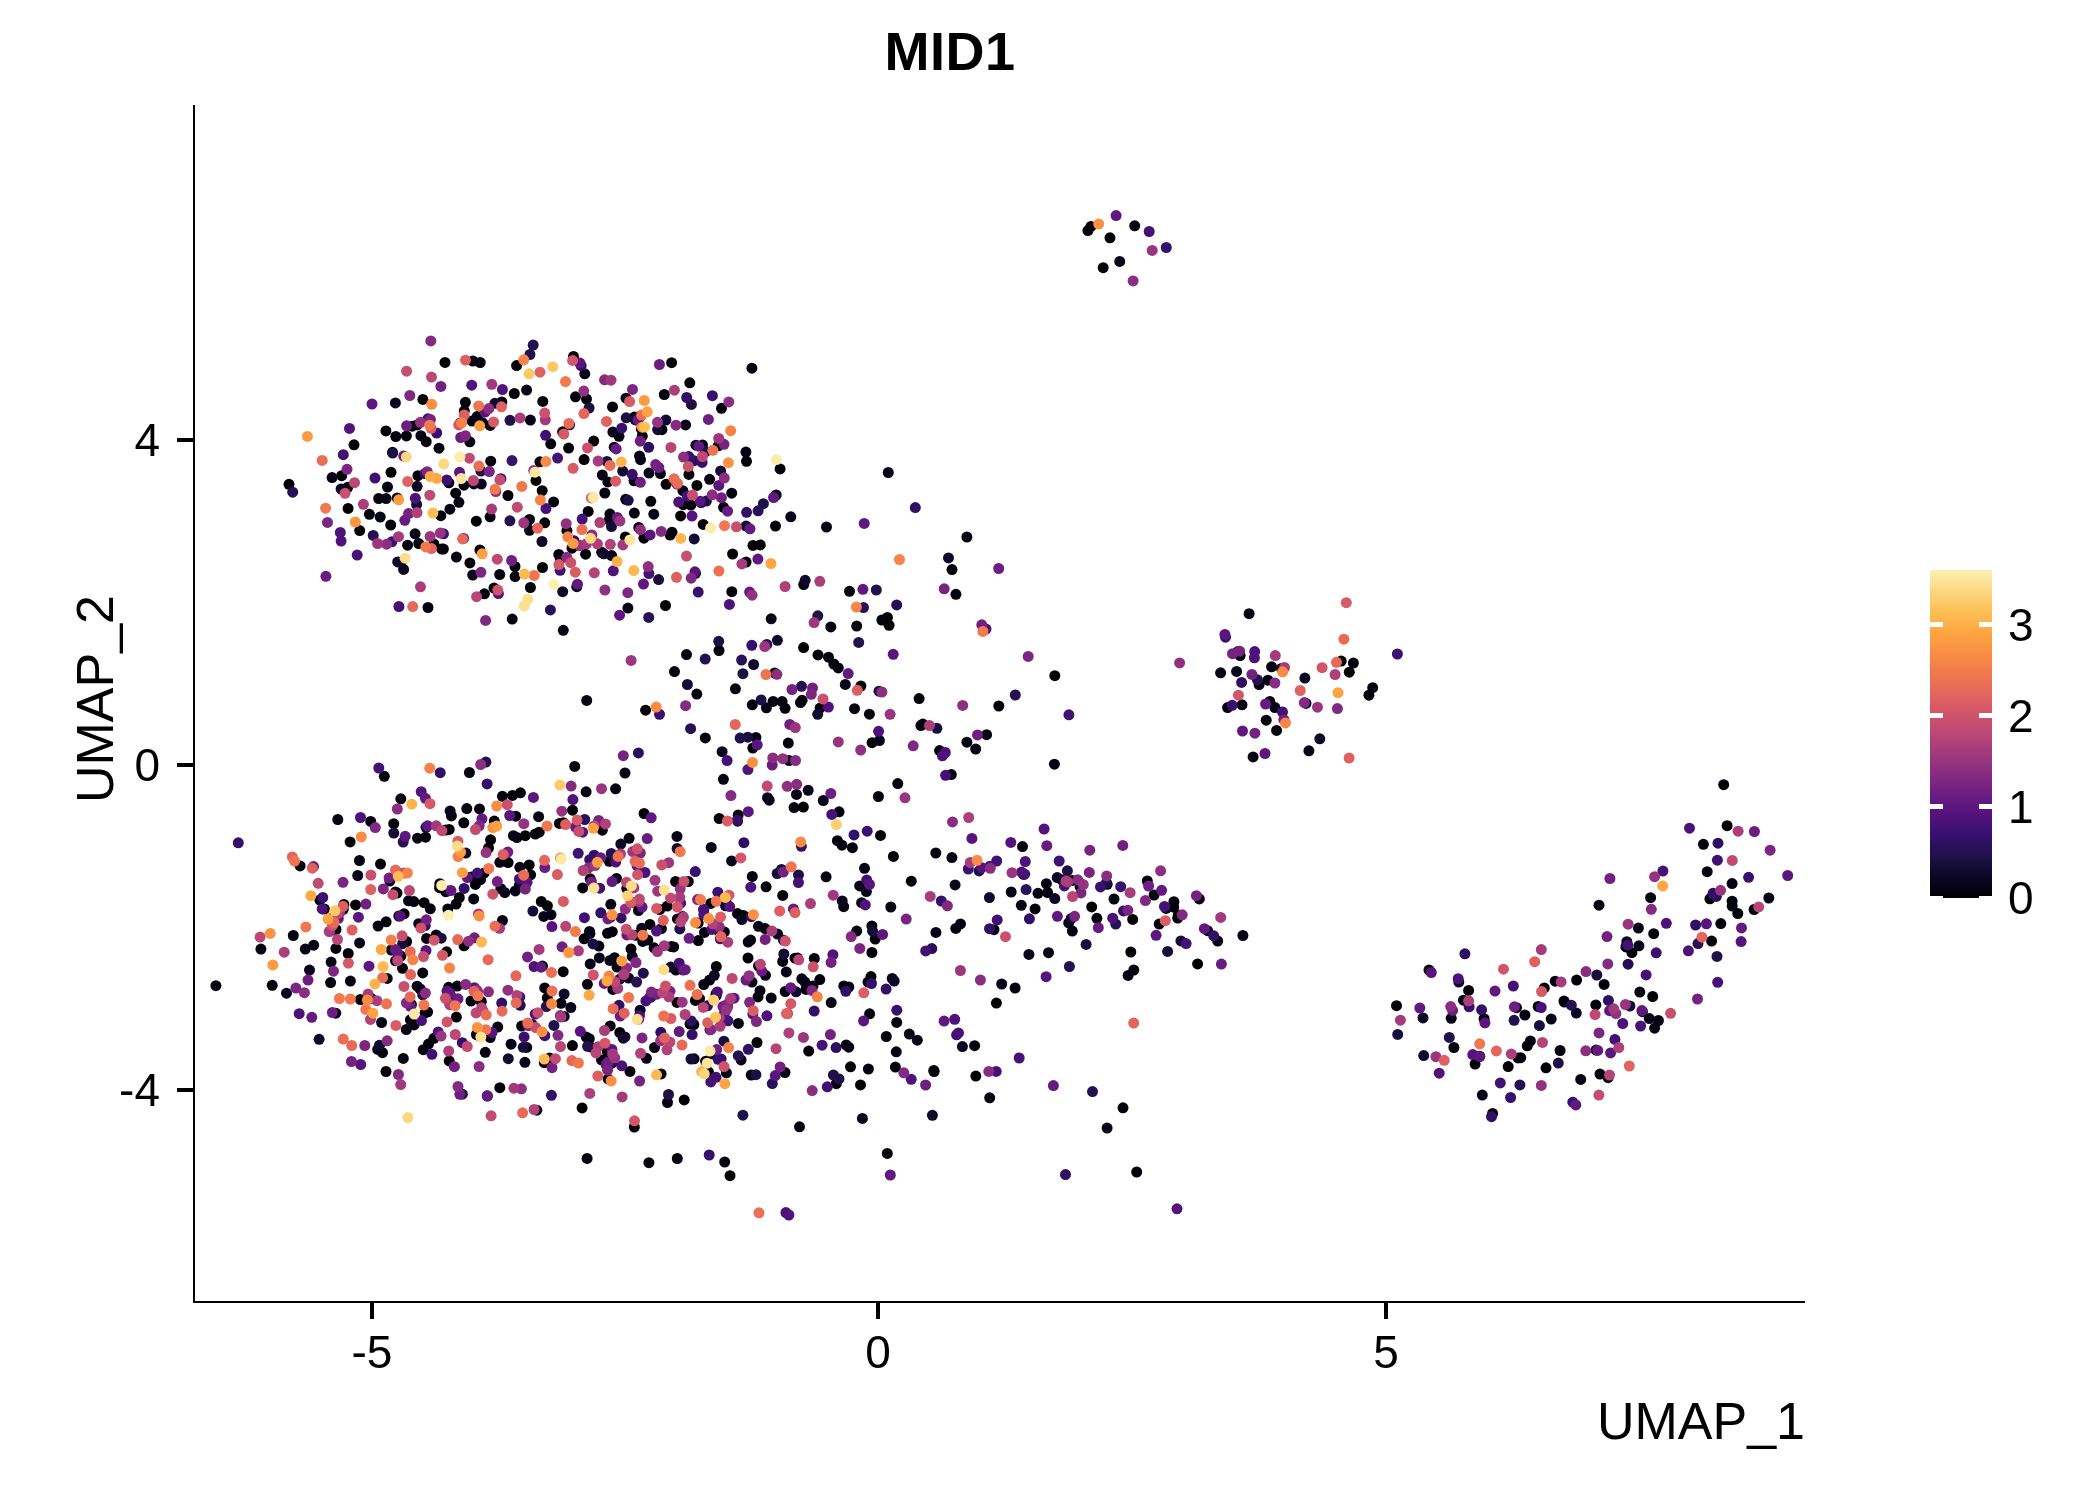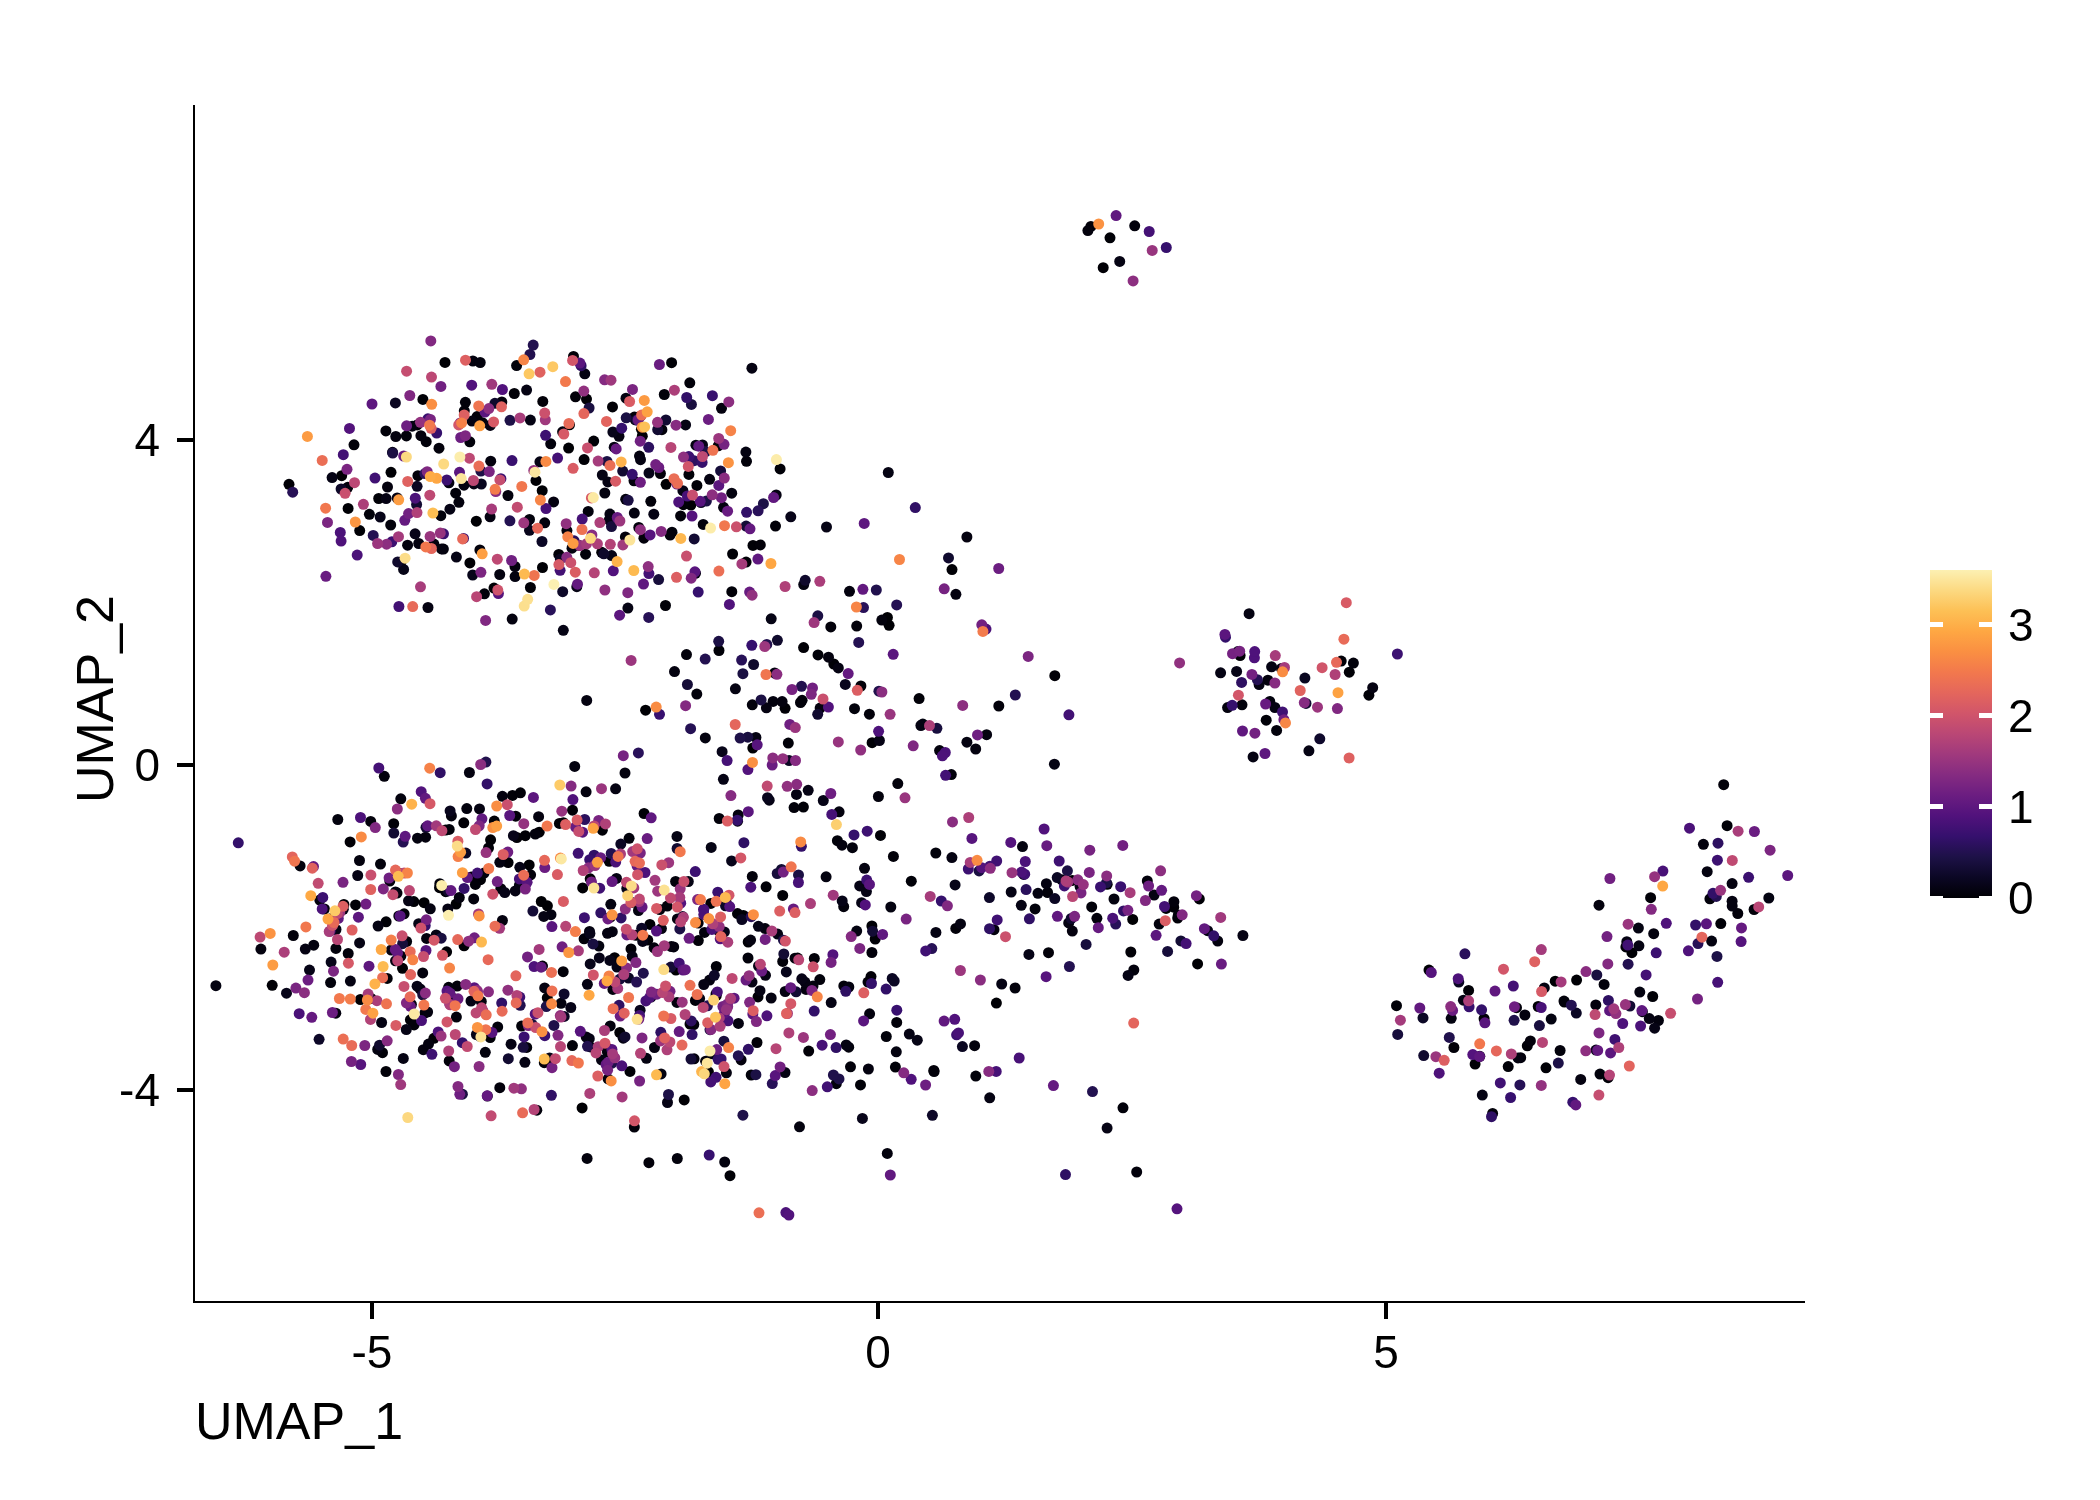--- a/index.html
+++ b/index.html
@@ -102,21 +102,21 @@
     color: #000000;
     width: 140px;
   }
 
   
   #xlabel {
     position: absolute;
     left: 195px;
     top: 1395px;
     width: 1610px;
-    text-align: left;
+    text-align: right;
     font-size: 52px;
     line-height: 1;
     color: #000000;
   }
   #ylabel {
     position: absolute;
     left: -255px;
     top: 673px;
     width: 700px;
     text-align: center;
@@ -163,20 +163,21 @@
     line-height: 1;
     color: #000000;
     white-space: nowrap;
   }
 </style>
 </head>
 <body>
 
 <div id="figure">
 
+  <div id="plot-title">MID1</div>
 
   <div id="axis-line-y"></div>
   <div id="axis-line-x"></div>
 
   <div id="panel">
     <svg id="scatter-svg" viewBox="0 0 1610 1196" preserveAspectRatio="none">
         <circle cx="513.4" cy="966.8" r="5.5" fill="rgb(0,0,4)"></circle>
         <circle cx="450.6" cy="605.2" r="5.5" fill="rgb(0,0,4)"></circle>
         <circle cx="471.1" cy="379.3" r="5.5" fill="rgb(0,0,4)"></circle>
         <circle cx="480.9" cy="865.1" r="5.5" fill="rgb(0,0,4)"></circle>

